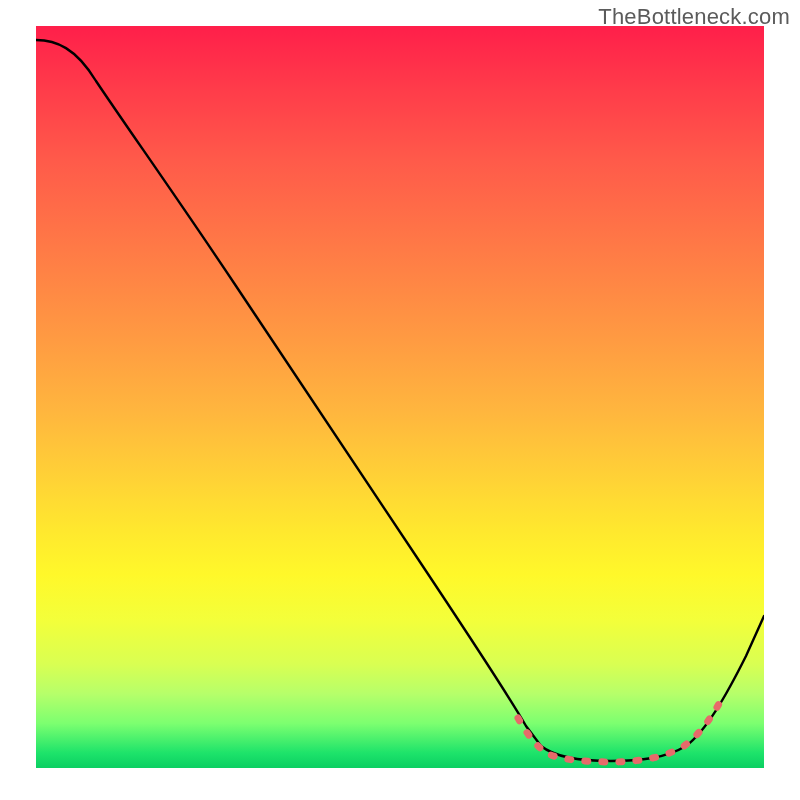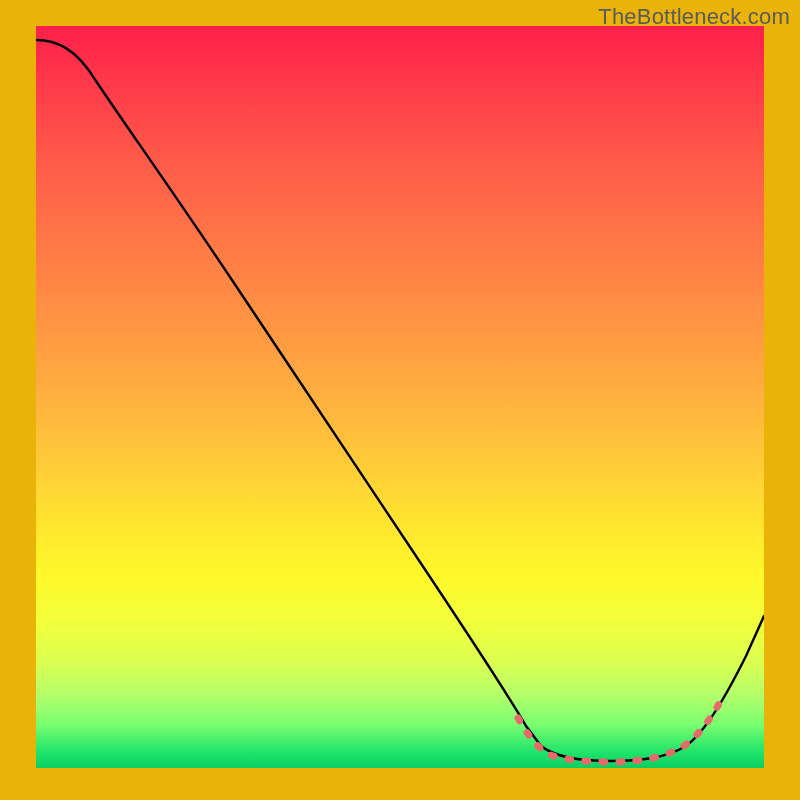--- a/index.html
+++ b/index.html
@@ -8,21 +8,21 @@
     width: 800px;
     height: 800px;
     background: #000;
     overflow: hidden;
     font-family: Arial, Helvetica, sans-serif;
   }
   .frame {
     position: relative;
     width: 800px;
     height: 800px;
-    background: #eab308;
+    background: #ffffff;
   }
   .watermark {
     position: absolute;
     top: 4px;
     right: 10px;
     font-size: 22px;
     font-weight: 500;
     color: #5b5b5b;
     letter-spacing: 0.2px;
     z-index: 5;

